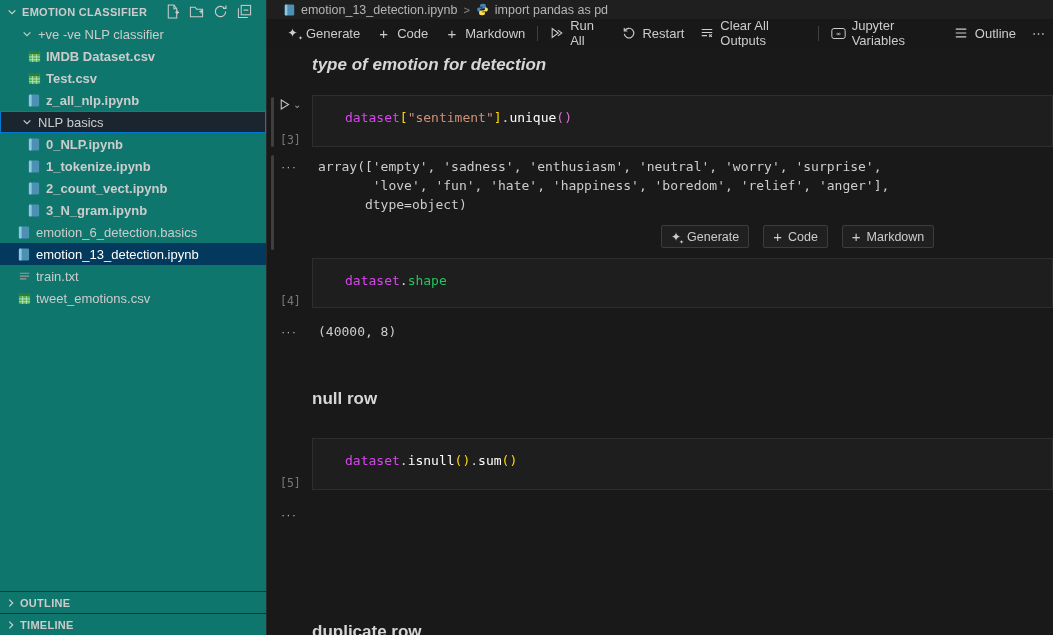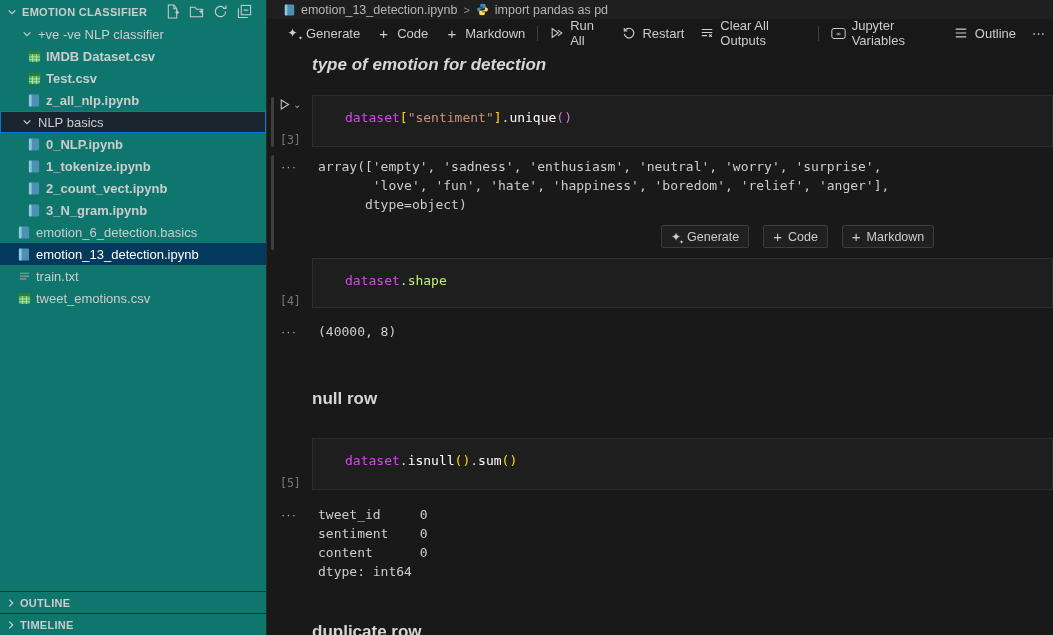--- a/index.html
+++ b/index.html
@@ -45,21 +45,21 @@
   
   .notebook { position:relative; flex:1; background:#191919; overflow:hidden; }
   .md-h { position:absolute; left:45px; font-size:17px; font-weight:bold; color:#d6d6d6; }
   .md-h.italic { font-style:italic; }
   .cellbox { position:absolute; left:45px; right:0; background:#1e1e1e;
     border:1px solid #2e2e2e; }
   .code { position:absolute; left:32px; top:14px; font-family:"DejaVu Sans Mono","Liberation Mono",monospace;
     font-size:13px; white-space:pre; }
   .tk-var { color:#d946ef; } .tk-pun { color:#d4d4d4; } .tk-fn { color:#ffffff; }
   .tk-str { color:#ce9178; } .tk-b1 { color:#ffd700; } .tk-b2 { color:#da70d6; }
-  .tk-prop { color:#bef264; }
+  .tk-prop { color:#22c55e; }
   .exec { position:absolute; left:13px; font-family:"DejaVu Sans Mono","Liberation Mono",monospace;
     font-size:11.5px; color:#787878; }
   .outmenu { position:absolute; left:14px; font-size:13px; color:#b0b0b0; letter-spacing:1px; cursor:pointer; }
   .outpre { position:absolute; left:51px; font-family:"DejaVu Sans Mono","Liberation Mono",monospace;
     font-size:13px; line-height:19px; color:#cccccc; white-space:pre; }
   .runbtn { position:absolute; left:11px; top:51px; display:flex; align-items:center; gap:2px;
     color:#c5c5c5; cursor:pointer; }
   .focusbar { position:absolute; left:4px; width:3px; background:#3f3f3f; border-radius:2px; }
   .insertbar { position:absolute; top:178px; left:394px; display:flex; gap:14px; }
   .ins-btn { display:flex; align-items:center; gap:6px; height:23px; padding:0 9px;
@@ -360,22 +360,18 @@
       <div class="outmenu" style="top:277px;">···</div>
       <pre class="outpre" style="top:275px;">(40000, 8)</pre>
 
       <div class="md-h" style="top:342px;">null row</div>
 
       <div class="cellbox" style="top:391px;height:52px;">
         <div class="code"><span class="tk-var">dataset</span><span class="tk-pun">.</span><span class="tk-fn">isnull</span><span class="tk-b1">(</span><span class="tk-b1">)</span><span class="tk-pun">.</span><span class="tk-fn">sum</span><span class="tk-b1">(</span><span class="tk-b1">)</span></div>
       </div>
       <div class="exec" style="top:429px;">[5]</div>
       <div class="outmenu" style="top:460px;">···</div>
-      <pre class="outpre" style="top:458px;">tweet_id     0
-sentiment    0
-content      0
-dtype: int64</pre>
 
       <div class="md-h" style="top:575px;">duplicate row</div>
 
     </div>
   </div>
 </div>
 
 </body></html>

